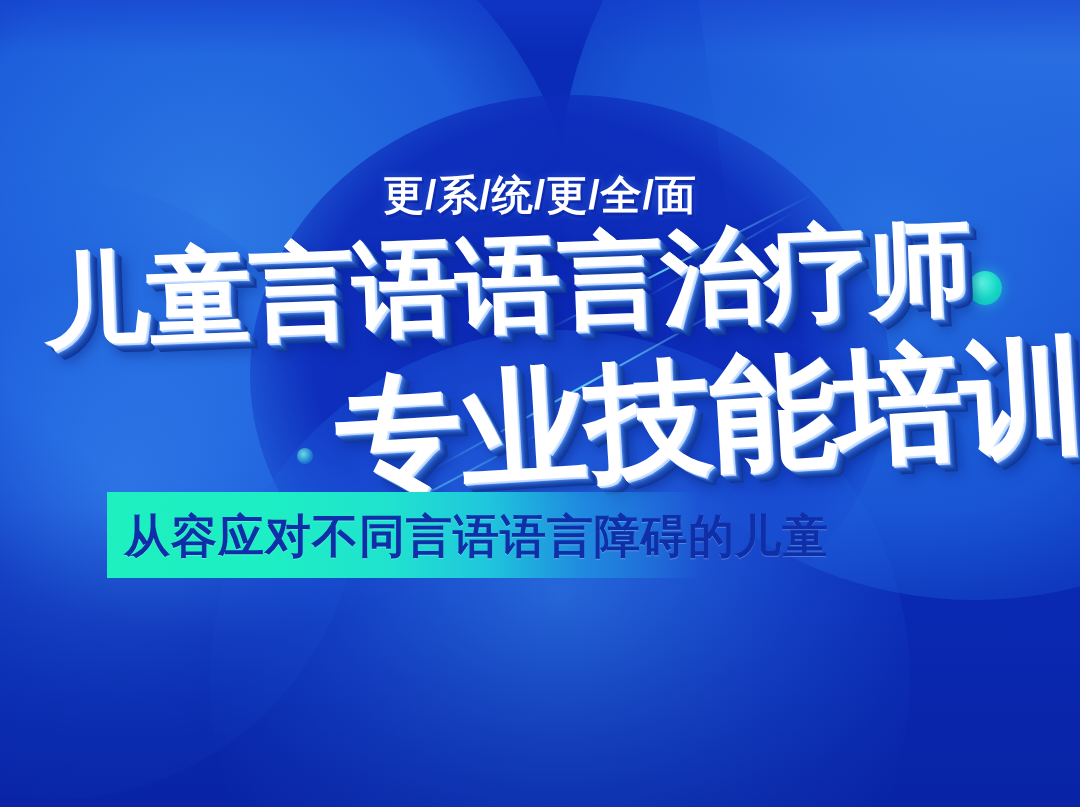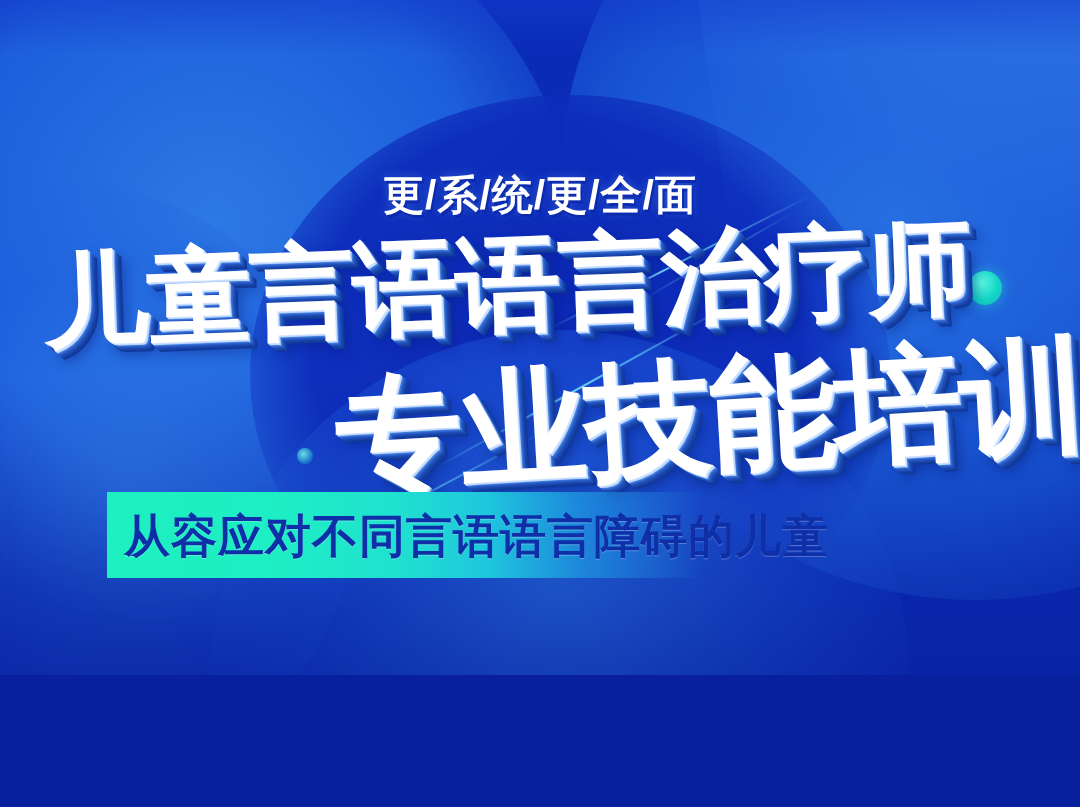--- a/index.html
+++ b/index.html
@@ -3,21 +3,21 @@
 <meta charset="utf-8">
 <style>
   html, body {
     margin: 0;
     padding: 0;
     background: #081f9e;
   }
   #poster {
     position: relative;
     width: 1080px;
-    height: 675px;
+    height: 807px;
     overflow: hidden;
     background: #0a2bb8;
     font-family: "Liberation Sans", "DejaVu Sans", sans-serif;
     -webkit-font-smoothing: antialiased;
   }
 
   
   .bg-layer {
     position: absolute;
     inset: 0;

